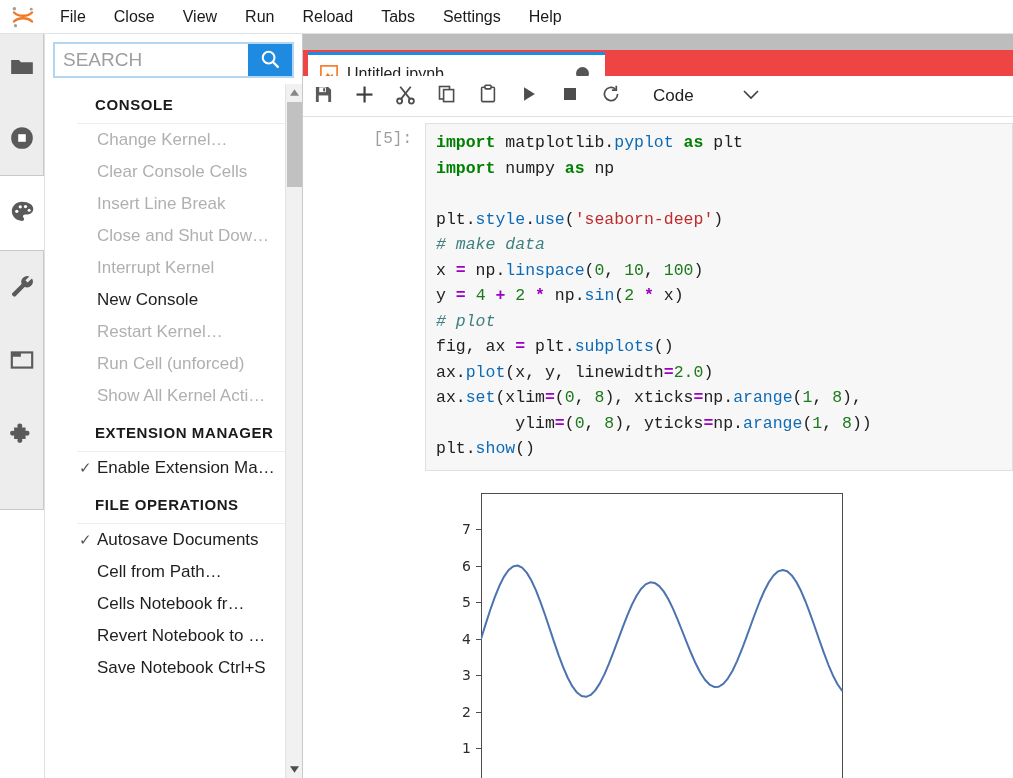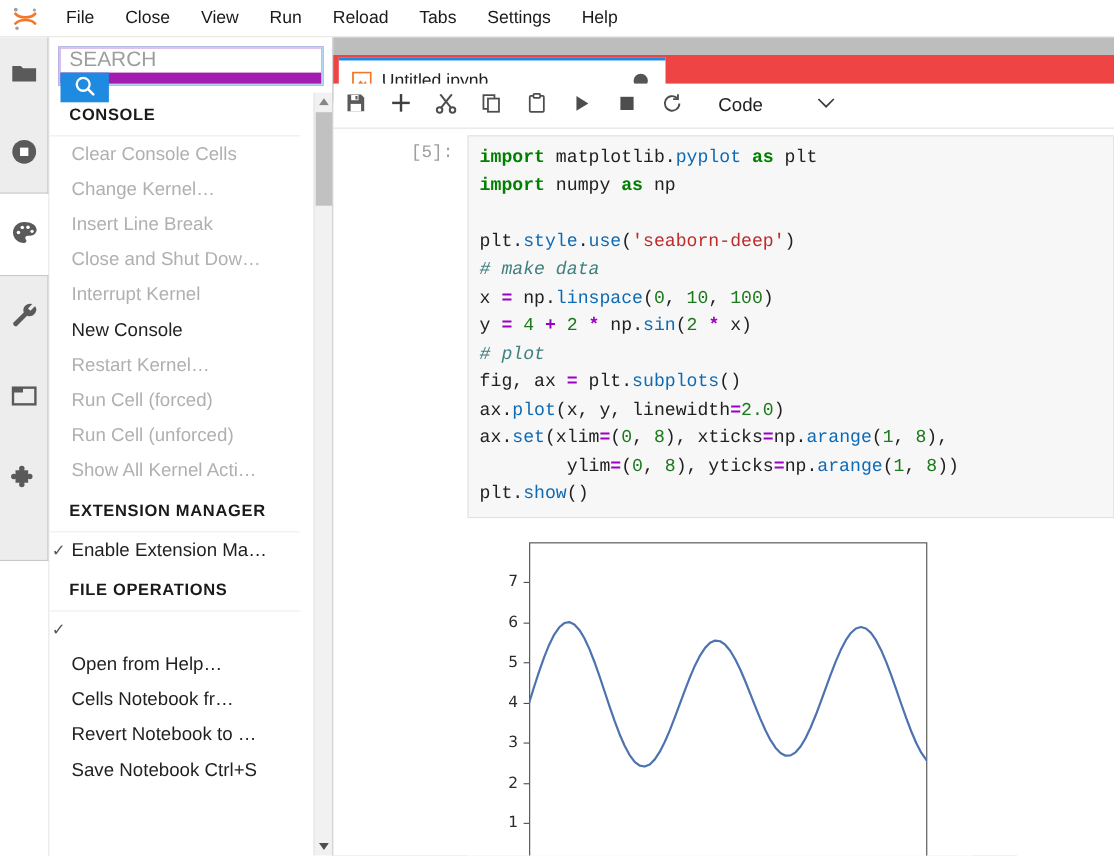--- a/index.html
+++ b/index.html
@@ -46,34 +46,34 @@
   }
 
   
   .palette {
     position: absolute; left: 45px; top: 34px; width: 258px; height: 744px;
     background: #fff; border-right: 1px solid #c9c9c9;
     display: flex; flex-direction: column;
   }
   .search-wrap { padding: 8px 8px 6px 8px; flex: none; }
   .search-row {
-    display: flex; height: 36px; border: 2px solid #b3d7f2; background: #a21caf; flex-direction: column;
+    display: flex; height: 36px; border: 2px solid #b3d7f2; background: #c4b5fd;
   }
   .search-input {
     flex: 1; border: none; outline: none; padding: 0 8px;
     font-family: "Liberation Sans", sans-serif; font-size: 19px; color: #333;
     background: #fff; min-width: 0;
   }
   .search-input::placeholder { color: #9e9e9e; opacity: 1; }
   .search-btn {
     width: 44px; background: #1e8ae0; border: none; cursor: pointer;
     display: flex; align-items: center; justify-content: center;
   }
   .palette-scroll {
-    position: relative; flex: 1; overflow: hidden;
+    position: relative; flex: 1; overflow: hidden; margin-left: 32px;
   }
   .pal-list { position: absolute; left: 0; top: 0; width: 228px; }
   .section-header {
     font-size: 15px; font-weight: bold; letter-spacing: 0.6px;
     color: #1a1a1a; padding: 12px 0 10px 18px;
     border-bottom: 1px solid #ededed; text-transform: uppercase;
   }
   .pal-item {
     height: 32px; display: flex; align-items: center;
     padding-left: 18px; font-size: 17px; color: #b0b0b0;
@@ -271,70 +271,67 @@
           </span>
         </button>
       </div>
     </div>
 
     <div class="palette-scroll">
       <div class="pal-list" id="pal-list">
           <div class="section-header">CONSOLE</div>
           <div class="pal-item">
             <span class="pal-check hidden">✓</span>
+            <span>Change Kernel…</span>
+          </div>
+          <div class="pal-item">
+            <span class="pal-check hidden">✓</span>
             <span>Clear Console Cells</span>
           </div>
           <div class="pal-item">
             <span class="pal-check hidden">✓</span>
-            <span>Change Kernel…</span>
-          </div>
-          <div class="pal-item">
-            <span class="pal-check hidden">✓</span>
             <span>Insert Line Break</span>
           </div>
           <div class="pal-item">
             <span class="pal-check hidden">✓</span>
             <span>Close and Shut Dow…</span>
           </div>
           <div class="pal-item">
             <span class="pal-check hidden">✓</span>
             <span>Interrupt Kernel</span>
           </div>
           <div class="pal-item enabled">
             <span class="pal-check hidden">✓</span>
             <span>New Console</span>
           </div>
           <div class="pal-item">
             <span class="pal-check hidden">✓</span>
             <span>Restart Kernel…</span>
-          </div>
-          <div class="pal-item">
-            <span class="pal-check hidden">✓</span>
-            <span>Run Cell (forced)</span>
           </div>
           <div class="pal-item">
             <span class="pal-check hidden">✓</span>
             <span>Run Cell (unforced)</span>
           </div>
           <div class="pal-item">
             <span class="pal-check hidden">✓</span>
             <span>Show All Kernel Acti…</span>
           </div>
           <div class="section-header">EXTENSION MANAGER</div>
           <div class="pal-item enabled">
             <span class="pal-check">✓</span>
             <span>Enable Extension Ma…</span>
           </div>
           <div class="section-header">FILE OPERATIONS</div>
           <div class="pal-item enabled">
             <span class="pal-check">✓</span>
-          </div>
-          <div class="pal-item enabled">
-            <span class="pal-check hidden">✓</span>
-            <span>Open from Help…</span>
+            <span>Autosave Documents</span>
+          </div>
+          <div class="pal-item enabled">
+            <span class="pal-check hidden">✓</span>
+            <span>Cell from Path…</span>
           </div>
           <div class="pal-item enabled">
             <span class="pal-check hidden">✓</span>
             <span>Cells Notebook fr…</span>
           </div>
           <div class="pal-item enabled">
             <span class="pal-check hidden">✓</span>
             <span>Revert Notebook to …</span>
           </div>
           <div class="pal-item enabled">

